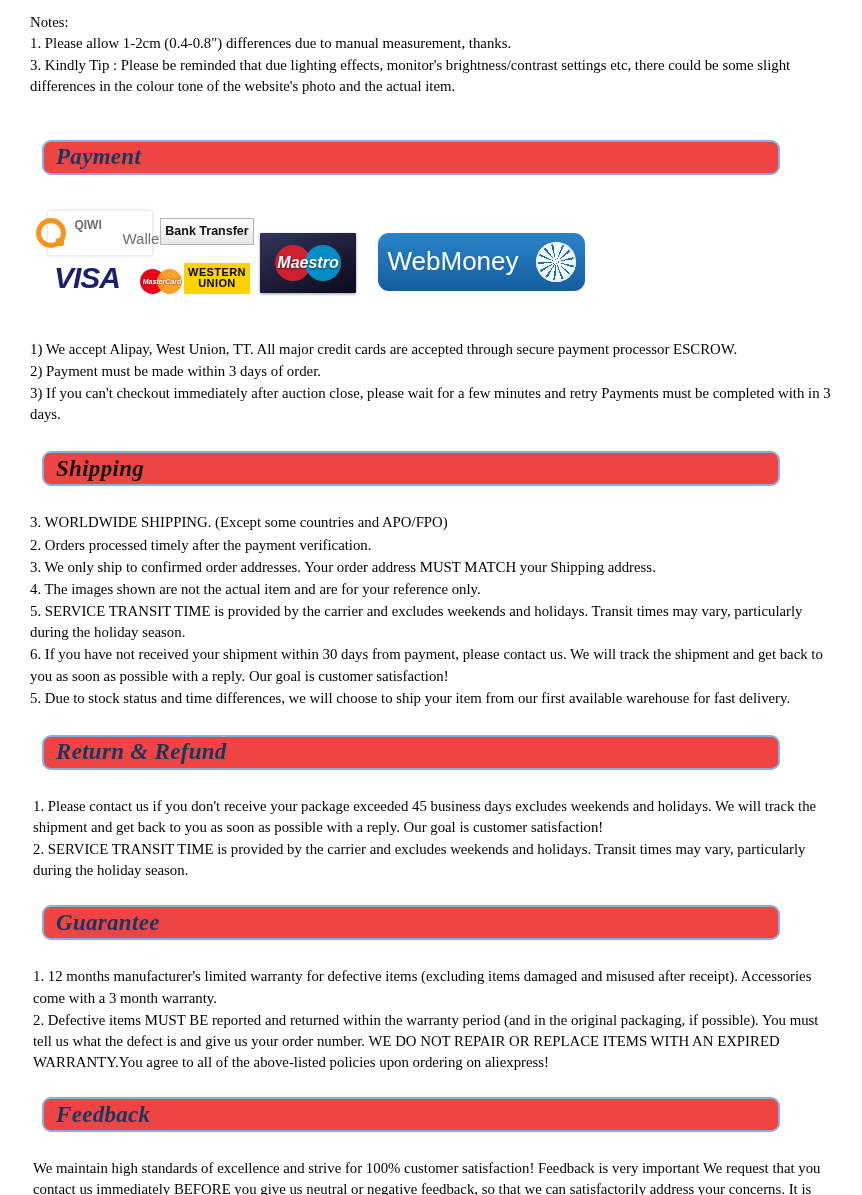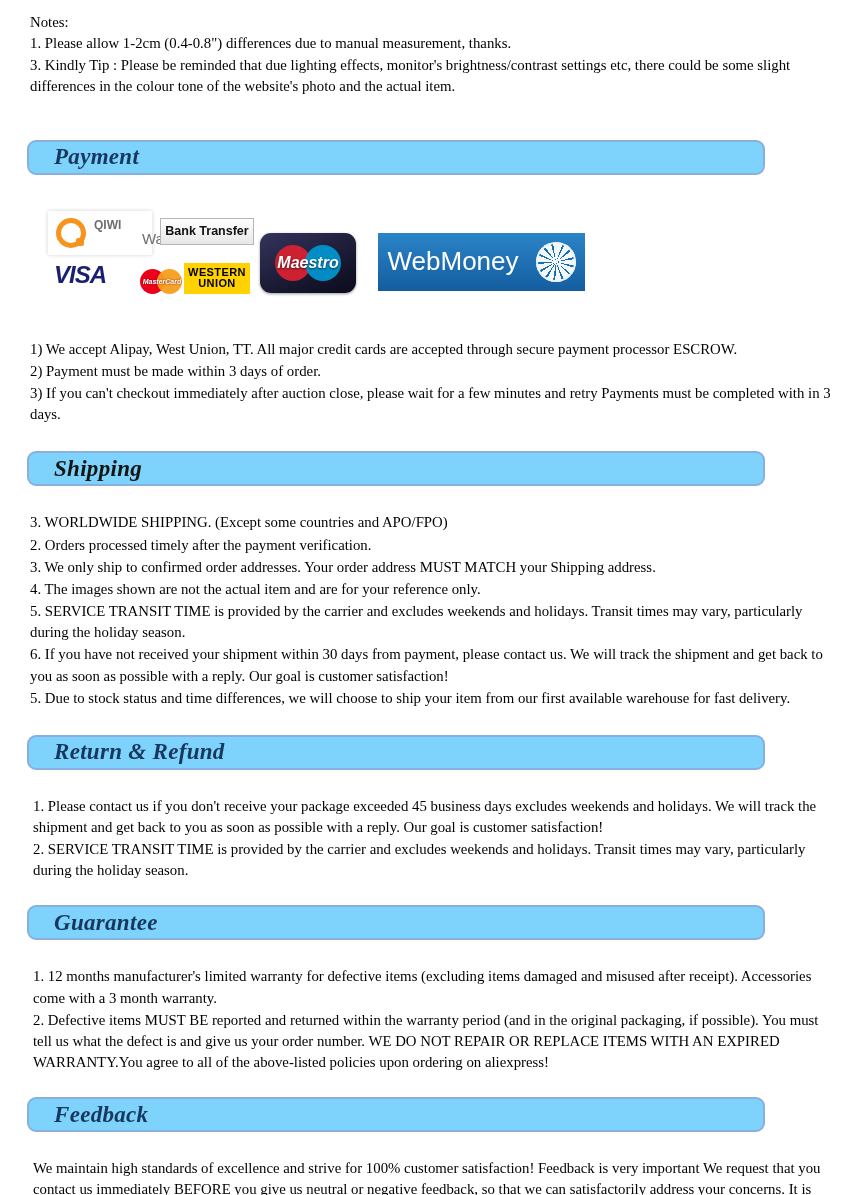--- a/index.html
+++ b/index.html
@@ -4,86 +4,86 @@
 <style>
   html,body { margin:0; padding:0; background:#ffffff; }
   body { width:862px; font-family:"Liberation Serif", serif; color:#000; }
   .page { position:relative; width:862px; min-height:1195px; background:#fff; }
 
   
   .notes { padding:12px 22px 0 30px; font-size:14.8px; line-height:1.45; }
   .notes p { margin:0; }
 
   
-  .hdr { box-sizing:border-box; width:738px; margin-left:27px; height:35px;
-         border:2px solid #8aaede; border-radius:9px; background:#7dd3fc;
-         display:flex; align-items:center; padding-left:25px; }
+  .hdr { box-sizing:border-box; width:738px; margin-left:42px; height:35px;
+         border:2px solid #8aaede; border-radius:9px; background:#ef4444;
+         display:flex; align-items:center; padding-left:12px; }
   .hdr-title { margin:0; font-size:23px; font-weight:bold; font-style:italic;
                color:#17375d; font-family:"Liberation Serif", serif; letter-spacing:0.3px; }
   .hdr-title.dark { color:#141414; }
   .hdr-payment   { margin-top:42px; }
   .hdr-shipping  { margin-top:26px; }
   .hdr-returns   { margin-top:26px; }
   .hdr-guarantee { margin-top:24px; }
   .hdr-feedback  { margin-top:24px; }
 
   
   .txt { margin:26px 30px 0 30px; font-size:14.8px; line-height:1.43; }
   .txt p { margin:0 0 1px 0; }
   .txt.indent p { padding-left:3px; }
 
   
   .logos { position:relative; margin:36px 0 0 48px; width:560px; height:102px; }
 
   .qiwi { position:absolute; left:0; top:0; width:104px; height:44px; background:#fff;
           box-shadow:0 0 4px rgba(0,0,0,.18); display:flex; align-items:center; gap:8px;
-          padding:0 8px; box-sizing:border-box; }
+          padding:0 8px; box-sizing:border-box;justify-content:center; }
   .qiwi-ring { width:20px; height:20px; border:5px solid #f7941e; border-radius:50%;
                position:relative; flex:0 0 auto; }
   .qiwi-ring::after { content:""; position:absolute; right:-3px; bottom:-3px; width:8px;
                height:8px; background:#f7941e; border-radius:2px; }
   .qiwi-text { font-family:"Liberation Sans", sans-serif; color:#6d6e71; line-height:1.05; }
   .qiwi-text .l1 { font-weight:bold; font-size:12px; display:block; }
   .qiwi-text .l2 { font-size:15px; display:block;margin-left:48px; }
 
   .bank { position:absolute; left:112px; top:7px; width:92px; height:25px;
           background:linear-gradient(#fefefe,#e7e7e7); border:1px solid #b5b5b5;
           display:flex; align-items:center; justify-content:center;
           font-family:"Liberation Sans", sans-serif; font-weight:bold; font-size:12.5px; color:#111; }
 
   .visa { position:absolute; left:6px; top:52px; font-family:"Liberation Sans", sans-serif;
-          font-weight:bold; font-style:italic; font-size:24px; line-height:1;
+          font-weight:bold; font-style:italic; font-size:30px; line-height:1;
           color:#1a1f71; letter-spacing:-1px; }
 
   .mc { position:absolute; left:92px; top:58px; width:44px; height:26px; }
   .mc-c { position:absolute; width:25px; height:25px; border-radius:50%; top:0; }
   .mc-red { left:0;  background:#eb001b; }
   .mc-org { left:17px; background:#f79e1b; opacity:.95; }
   .mc-label { position:absolute; top:9px; left:1px; width:42px; text-align:center;
           font-family:"Liberation Sans", sans-serif; font-style:italic; font-weight:bold;
           color:#fff; font-size:7px; text-shadow:0 0 2px #6d0b0b; }
 
   .wu { position:absolute; left:136px; top:52px; width:66px; height:31px; background:#ffd200;
         display:flex; flex-direction:column; align-items:center; justify-content:center;
         font-family:Liberation Sans, sans-serif; font-weight:bold; color:#000;
         font-size:11px; line-height:1.05; letter-spacing:.4px; }
 
-  .maestro { position:absolute; left:212px; top:22px; width:96px; height:60px; border-radius:11px;
+  .maestro { position:absolute; left:212px; top:22px; width:96px; height:60px; border-radius:1px;
              background:linear-gradient(155deg,#34345c 0%,#15152c 70%,#0c0c1c 100%);
              box-shadow:0 1px 3px rgba(0,0,0,.4); }
   .ma-c { position:absolute; width:36px; height:36px; border-radius:50%; top:12px; }
   .ma-red  { left:15px; background:#cc2131; }
   .ma-blue { left:45px; background:#0097d0; opacity:.92; }
   .ma-label { position:absolute; width:100%; text-align:center; top:21px;
               font-family:"Liberation Sans", sans-serif; font-style:italic; font-weight:bold;
               font-size:16px; color:#fff; text-shadow:0 1px 2px rgba(0,0,0,.65); }
 
   .wm { position:absolute; left:330px; top:22px; width:207px; height:58px;
         background:linear-gradient(#2b84c8,#135d9f); display:flex; align-items:center;
-        justify-content:center; gap:17px; }
+        justify-content:center; gap:17px;border-radius:11px; }
   .wm-label { color:#fff; font-family:"Liberation Sans", sans-serif; font-size:26px; }
   .wm-globe { width:40px; height:40px; border-radius:50%;
         background:repeating-conic-gradient(#f3f8fc 0deg 20deg, #1a6cb0 20deg 27deg);
         box-shadow:inset 0 0 0 2px #eaf3fa; }
 </style>
 </head>
 <body>
 
 <div class="page">
 

